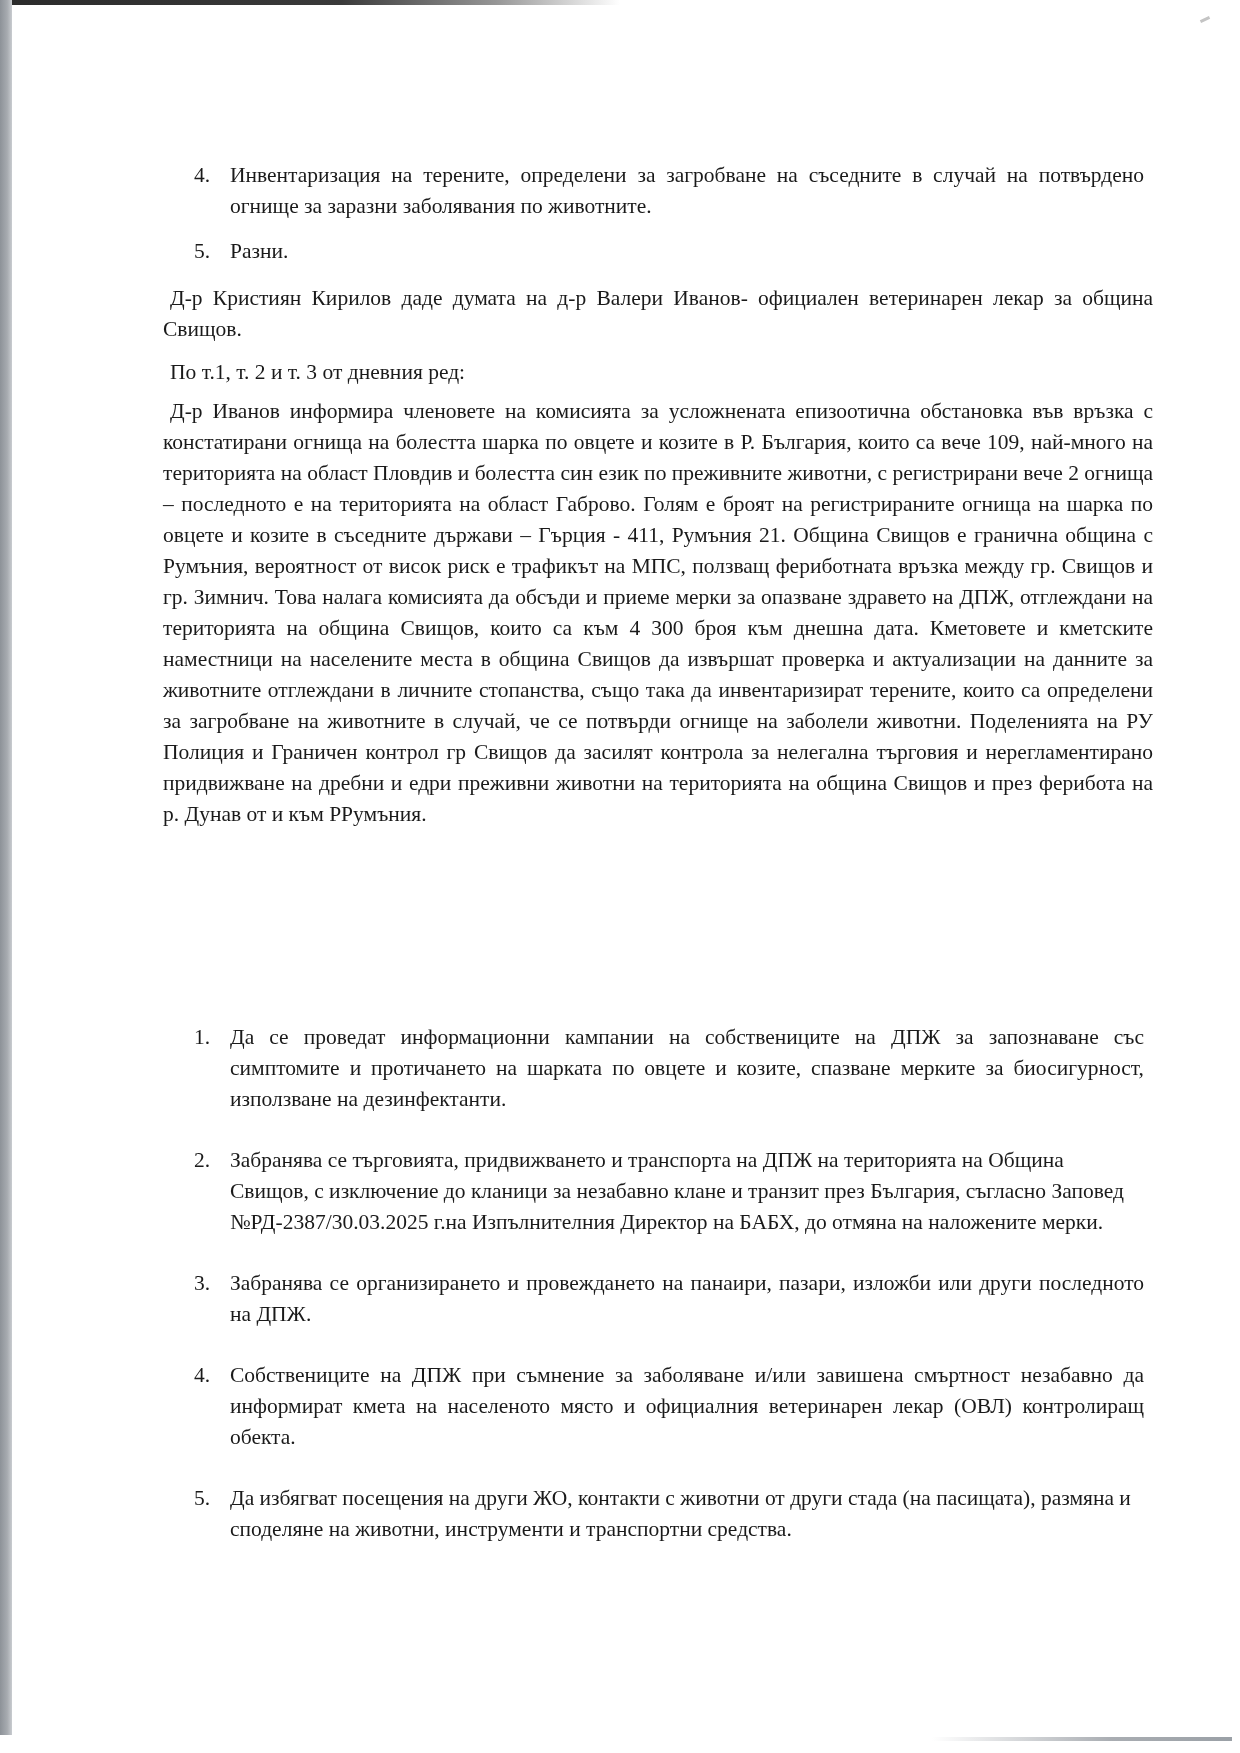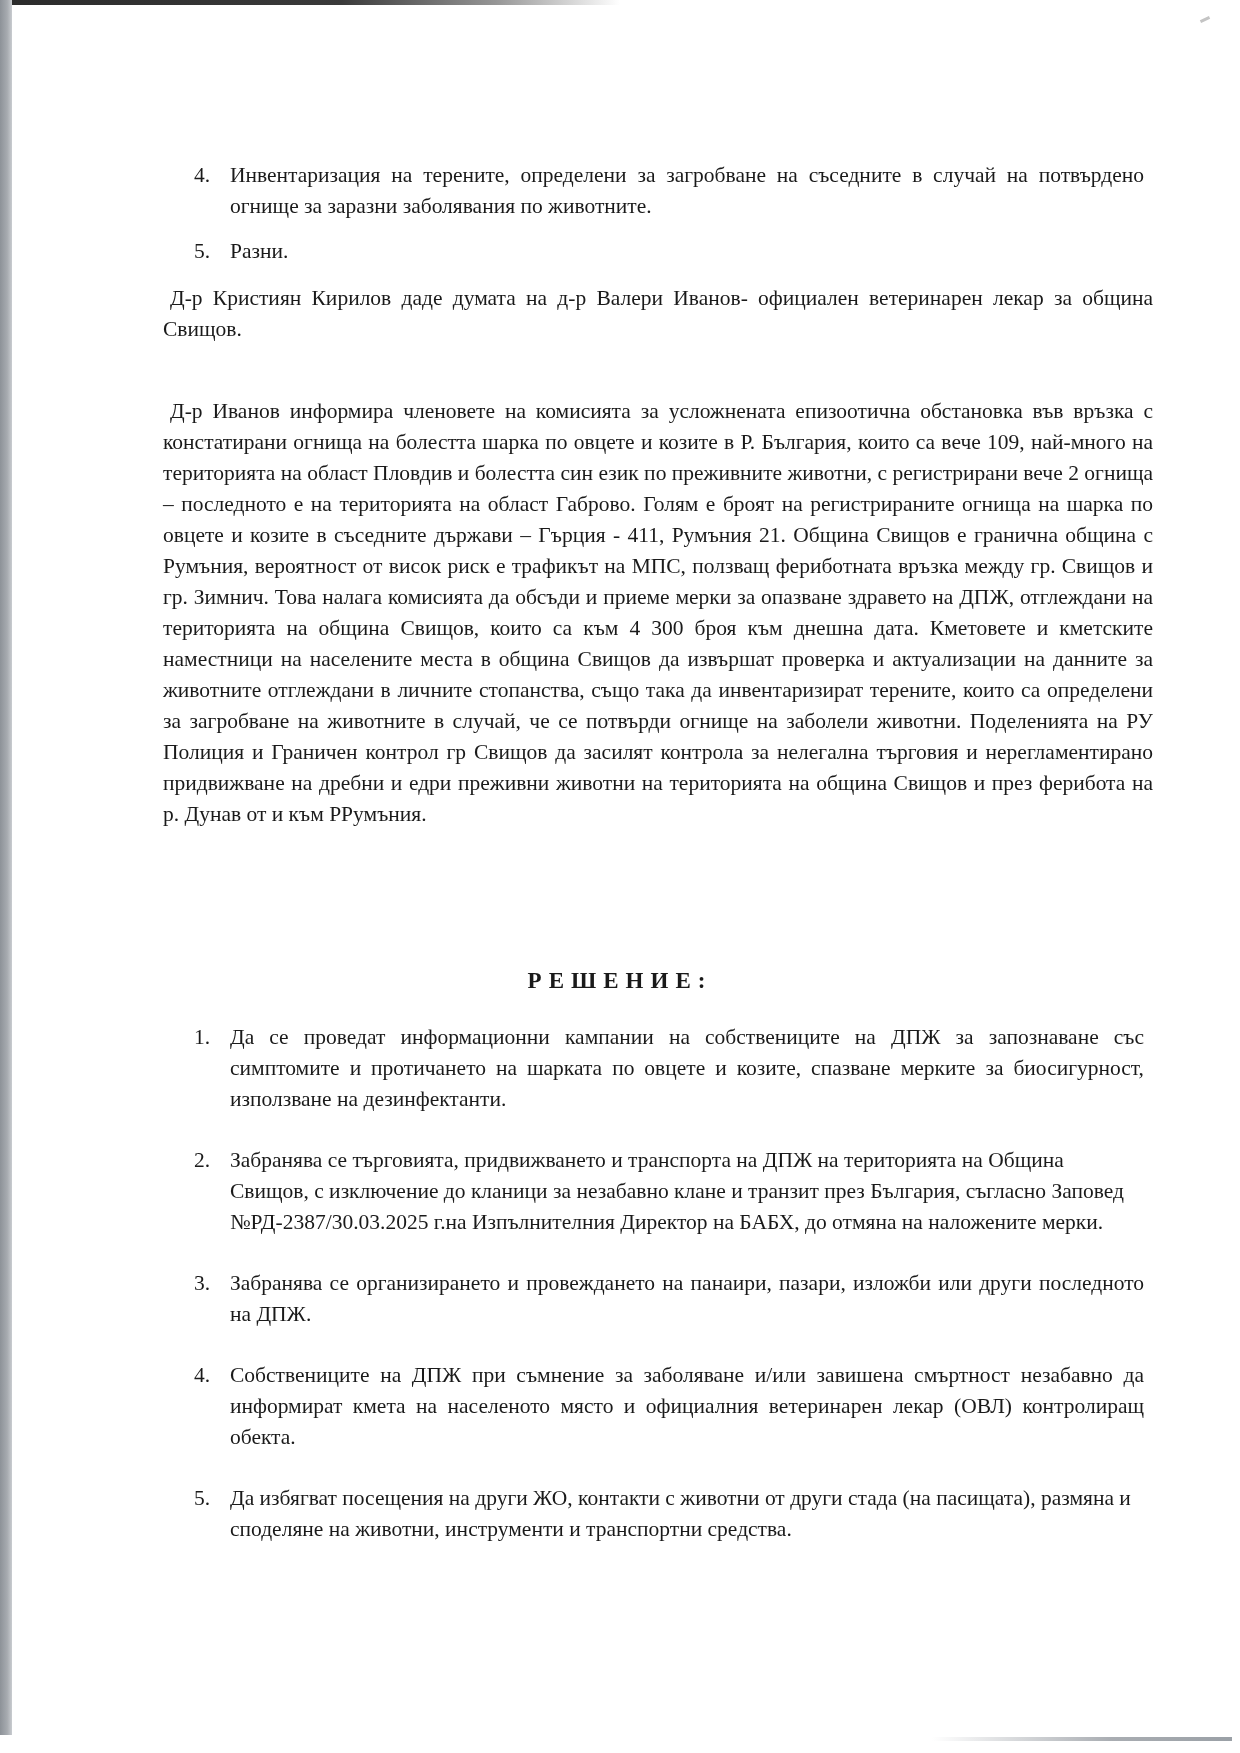--- a/index.html
+++ b/index.html
@@ -129,27 +129,29 @@
     <div class="li">
       <span class="num">5.</span>
       <span class="body">Разни.</span>
     </div>
   </div>
 
   <div class="para p-speaker text">
     <div class="body justify" style="text-indent:7px;">Д-р Кристиян Кирилов даде думата на д-р Валери Иванов- официален ветеринарен лекар за община Свищов.</div>
   </div>
 
+  <div class="para p-items text">
+    <div>По т.1, т. 2 и т. 3 от дневния ред:</div>
+  </div>
 
   <div class="para p-report text">
     <div class="body justify">Д-р Иванов информира членовете на комисията за усложнената епизоотична обстановка във връзка с констатирани огнища на болестта шарка по овцете и козите в Р. България, които са вече 109, най-много на територията на област Пловдив и болестта син език по преживните животни, с регистрирани вече 2 огнища – последното е на територията на област Габрово. Голям е броят на регистрираните огнища на шарка по овцете и козите в съседните държави – Гърция - 411, Румъния 21. Община Свищов е гранична община с Румъния, вероятност от висок риск е трафикът на МПС, ползващ фериботната връзка между гр. Свищов и гр. Зимнич. Това налага комисията да обсъди и приеме мерки за опазване здравето на ДПЖ, отглеждани на  територията на община Свищов, които са към 4 300 броя към днешна дата. Кметовете и кметските наместници на населените места в община Свищов да извършат проверка и актуализации на данните за животните отглеждани в личните стопанства, също така да инвентаризират терените, които са определени за загробване на животните в случай, че се потвърди огнище на заболели животни. Поделенията на РУ Полиция и Граничен контрол гр Свищов да засилят контрола за нелегална търговия и нерегламентирано придвижване на дребни и едри преживни животни на територията на община Свищов и през ферибота на р. Дунав от и към РРумъния.</div>
   </div>
 
 
-  <div class="decision-title">РЕШЕНИЕ:</div>
 
   <div class="decisions text">
     <div class="li">
       <span class="num">1.</span>
       <span class="body justify">Да се проведат информационни кампании на собствениците на ДПЖ  за запознаване със симптомите и протичането на шарката по овцете и козите, спазване мерките за биосигурност, използване на дезинфектанти.</span>
     </div>
     <div class="li">
       <span class="num">2.</span>
       <span class="body">Забранява се търговията, придвижването и транспорта на ДПЖ на територията на Община Свищов, с изключение до кланици за незабавно клане и транзит през България, съгласно Заповед №РД-2387/30.03.2025 г.на Изпълнителния Директор на БАБХ, до отмяна на наложените мерки.</span>
     </div>

